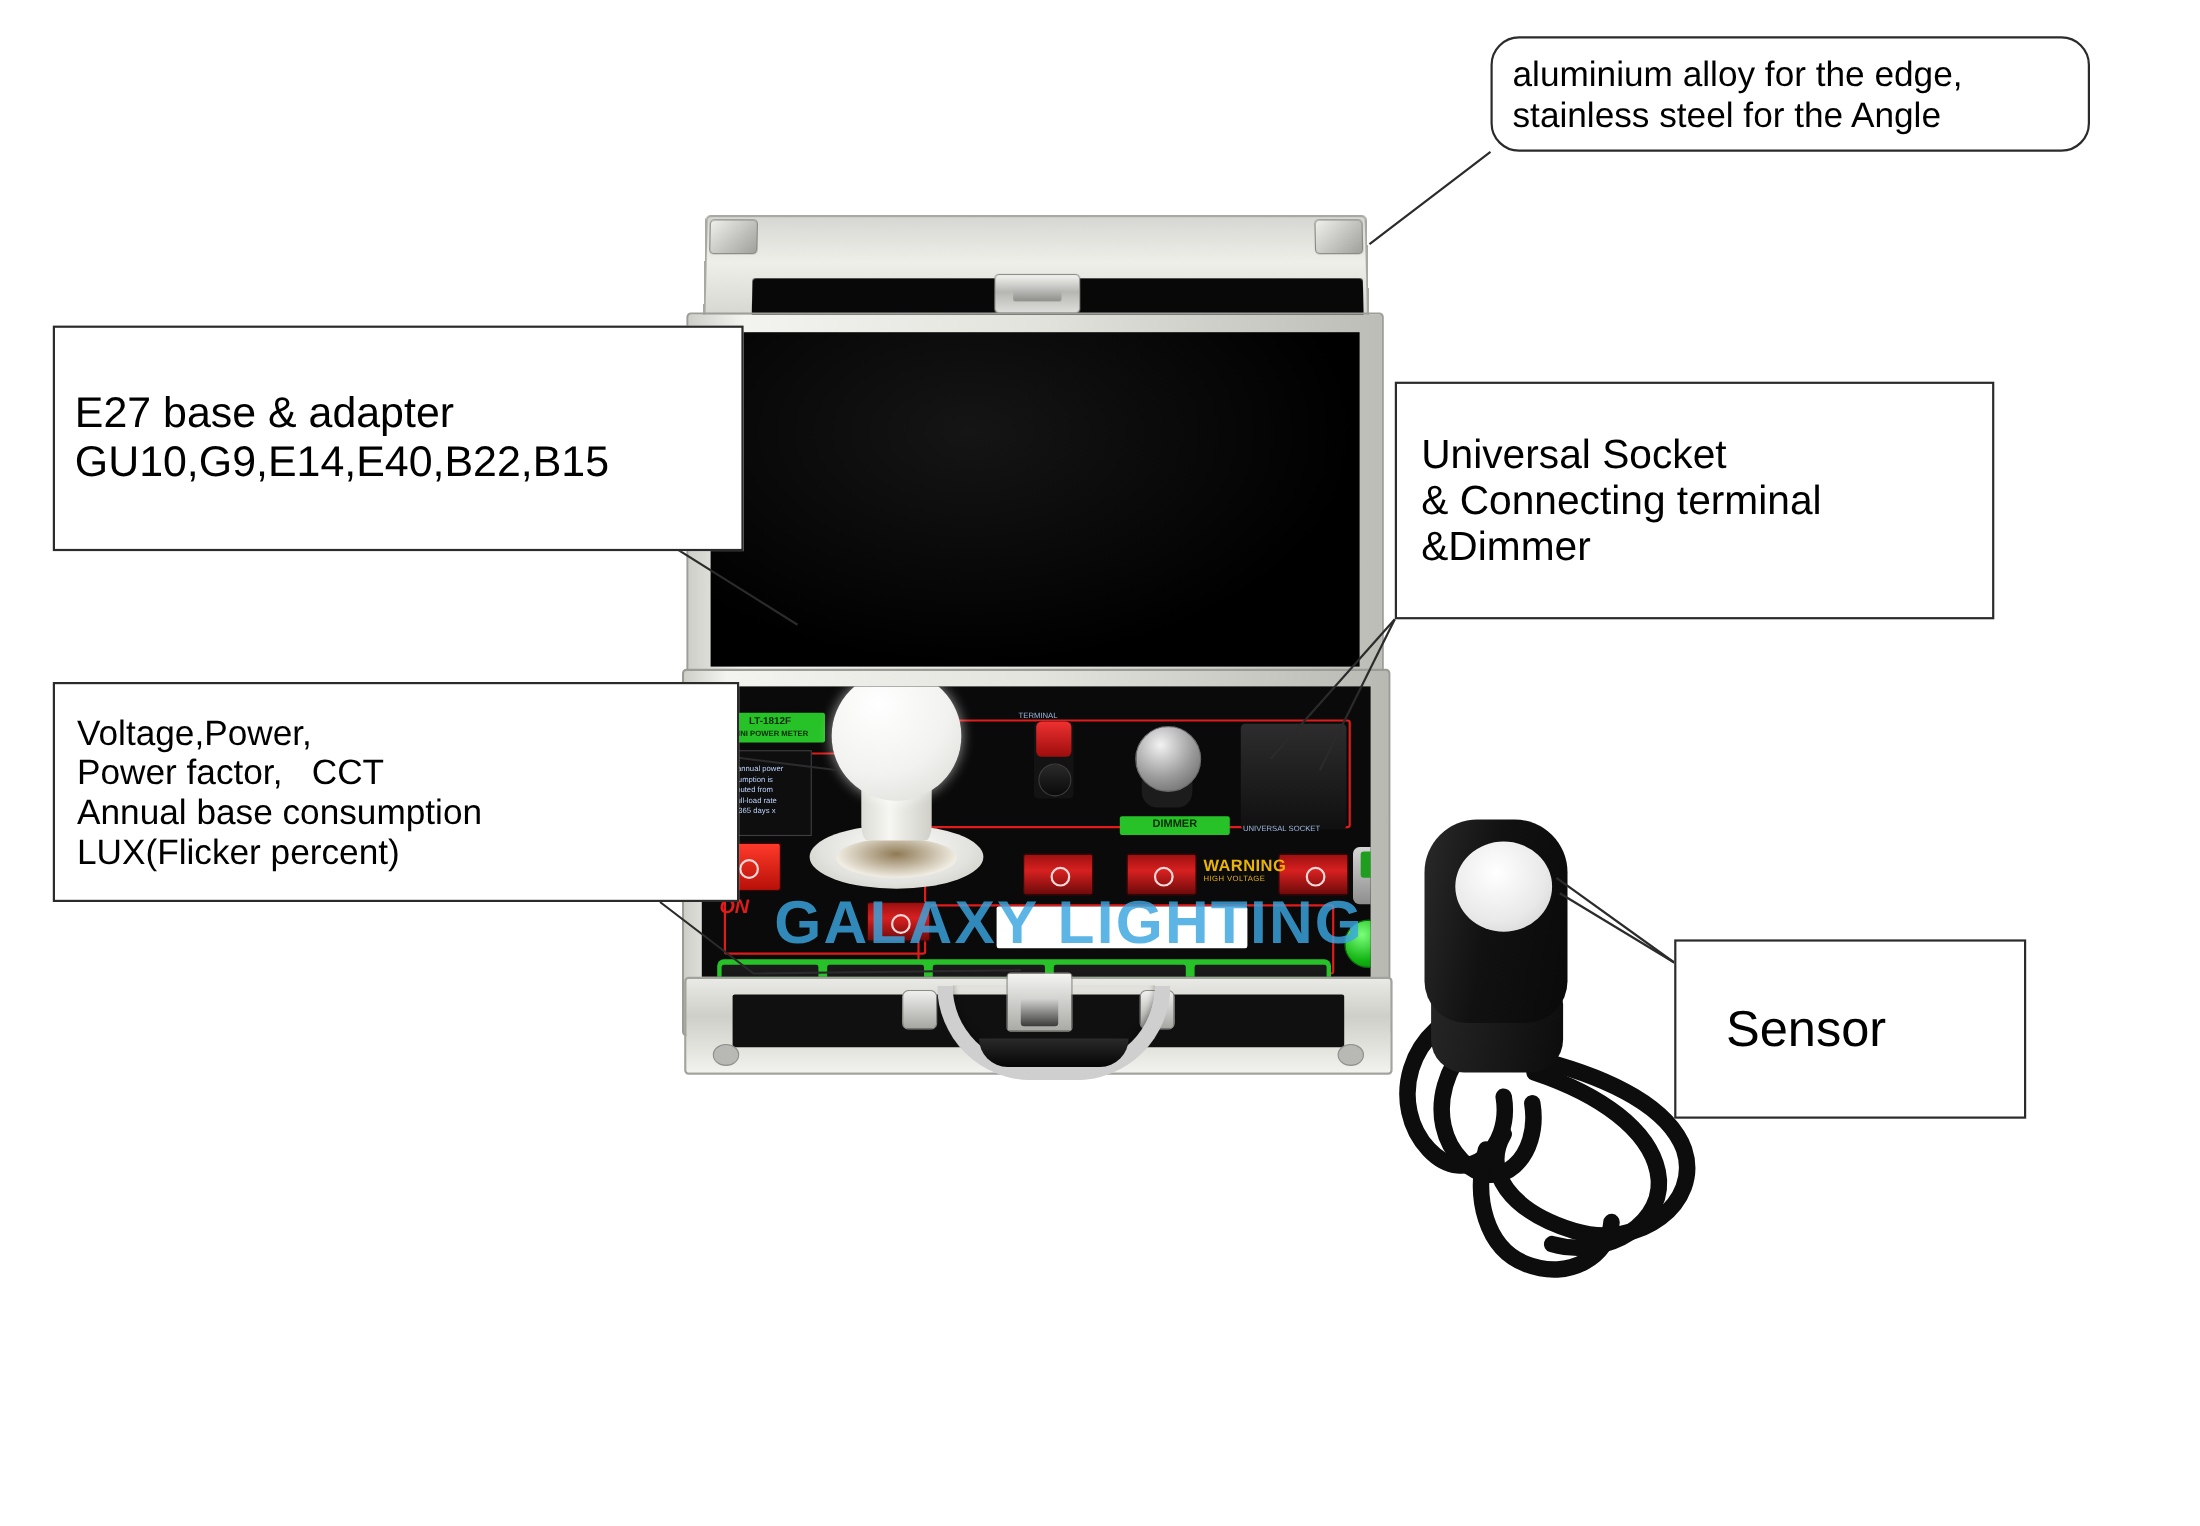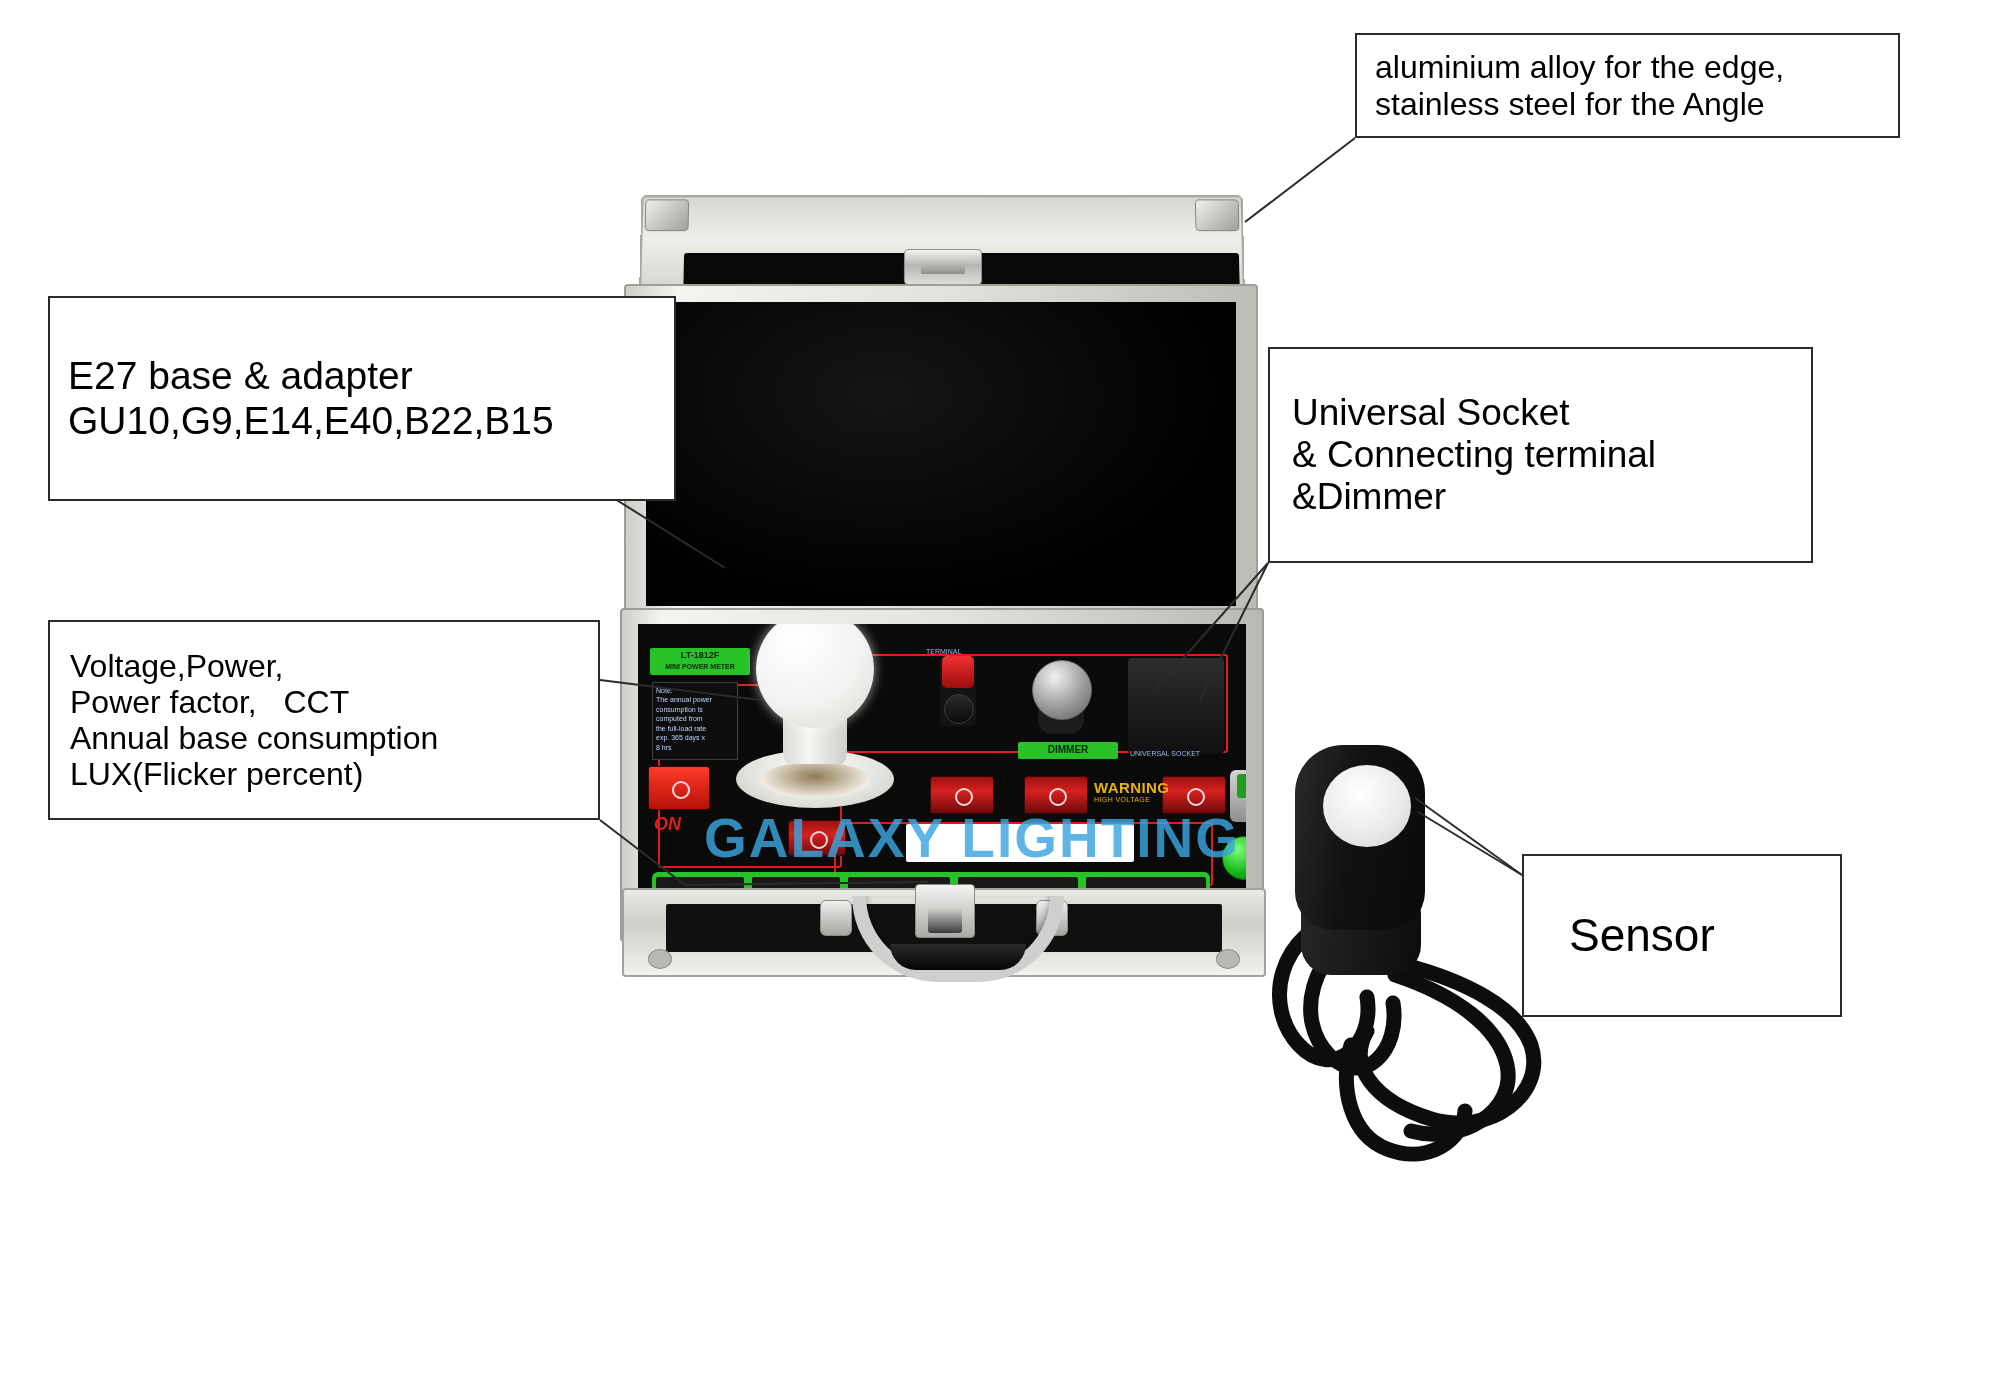--- a/index.html
+++ b/index.html
@@ -5,27 +5,27 @@
   html,body{margin:0;padding:0;background:#ffffff;}
   body{width:2000px;height:1387px;position:relative;overflow:hidden;
        font-family:"Liberation Sans","DejaVu Sans",sans-serif;color:#000;}
 
   
   .callout{position:absolute;background:#ffffff;border:2px solid #2b2b2b;
            box-sizing:border-box;display:flex;flex-direction:column;
            justify-content:center;z-index:40;}
   .callout .ln{white-space:pre;line-height:1.13;}
 
-  #co-alu{left:1355px;top:33px;width:545px;height:105px;padding:4px 0 4px 18px;}
+  #co-alu{left:1355px;top:33px;width:545px;height:105px;padding:4px 0 4px 18px;border-radius:26px;}
   #co-alu .ln{font-size:32px;}
 
   #co-e27{left:48px;top:296px;width:628px;height:205px;padding-left:18px;}
   #co-e27 .ln{font-size:39px;}
 
-  #co-volt{left:48px;top:620px;width:552px;height:200px;padding-left:20px;}
+  #co-volt{left:48px;top:620px;width:624px;height:200px;padding-left:20px;}
   #co-volt .ln{font-size:32px;}
 
   #co-sock{left:1268px;top:347px;width:545px;height:216px;padding-left:22px;}
   #co-sock .ln{font-size:37px;}
 
   #co-probe{left:1522px;top:854px;width:320px;height:163px;padding-left:45px;}
   #co-probe .ln{font-size:46px;}
 
   
   #leaders{position:absolute;left:0;top:0;width:2000px;height:1387px;z-index:35;}

